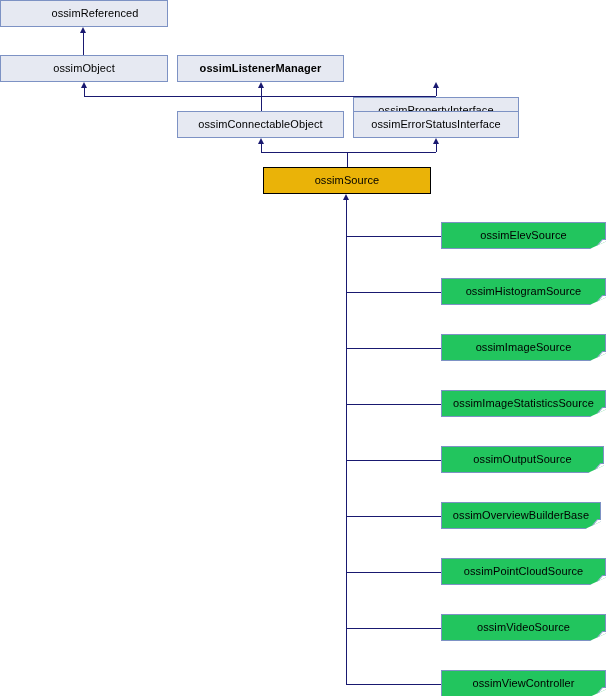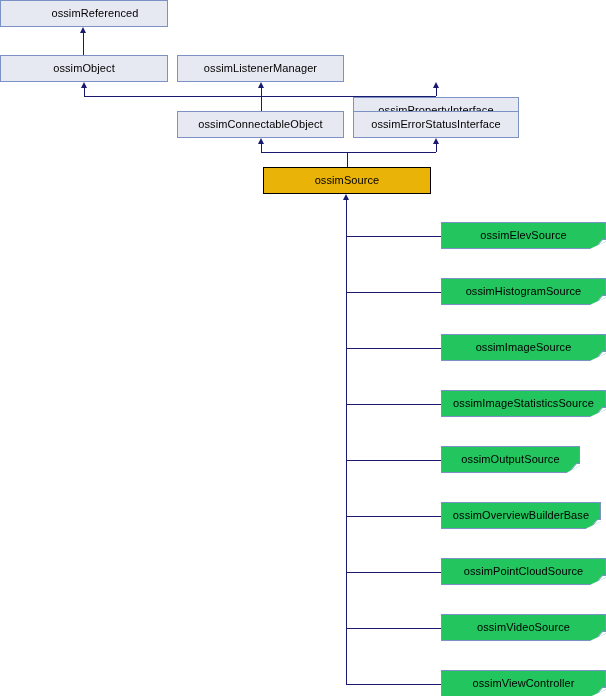--- a/index.html
+++ b/index.html
@@ -113,21 +113,21 @@
       <div class="edge h" style="left: 346px; top: 684px; width: 95px;"></div>
       <div class="edge v" style="left: 346px; top: 202px; height: 482px;"></div>
     </div>
   <div id="node-layer">
       <div class="node base" style="left: 0px; top: 0px; width: 168px; height: 27px; padding-left: 22px;">
         <span>ossimReferenced</span>
       </div>
       <div class="node base" style="left: 0px; top: 55px; width: 168px; height: 27px;">
         <span>ossimObject</span>
       </div>
-      <div class="node base" style="left: 177px; top: 55px; width: 167px; height: 27px;">
+      <div class="node base" style="left: 177px; top: 55px; width: 167px; height: 27px; font-weight: bold;">
         <span>ossimListenerManager</span>
       </div>
       <div class="node base" style="left: 353px; top: 55px; width: 166px; height: 27px; margin-top: 42px;">
         <span>ossimPropertyInterface</span>
       </div>
       <div class="node base" style="left: 177px; top: 111px; width: 167px; height: 27px;">
         <span>ossimConnectableObject</span>
       </div>
       <div class="node base" style="left: 353px; top: 111px; width: 166px; height: 27px;">
         <span>ossimErrorStatusInterface</span>
@@ -144,21 +144,21 @@
         <span class="fold"></span>
       </div>
       <div class="node derived" style="left: 441px; top: 334px; width: 165px; height: 27px;">
         <span>ossimImageSource</span>
         <span class="fold"></span>
       </div>
       <div class="node derived" style="left: 441px; top: 390px; width: 165px; height: 27px;">
         <span>ossimImageStatisticsSource</span>
         <span class="fold"></span>
       </div>
-      <div class="node derived" style="left: 441px; top: 446px; width: 139px; height: 27px;">
+      <div class="node derived" style="left: 441px; top: 446px; width: 163px; height: 27px;">
         <span>ossimOutputSource</span>
         <span class="fold"></span>
       </div>
       <div class="node derived" style="left: 441px; top: 502px; width: 160px; height: 27px;">
         <span>ossimOverviewBuilderBase</span>
         <span class="fold"></span>
       </div>
       <div class="node derived" style="left: 441px; top: 558px; width: 165px; height: 27px;">
         <span>ossimPointCloudSource</span>
         <span class="fold"></span>

